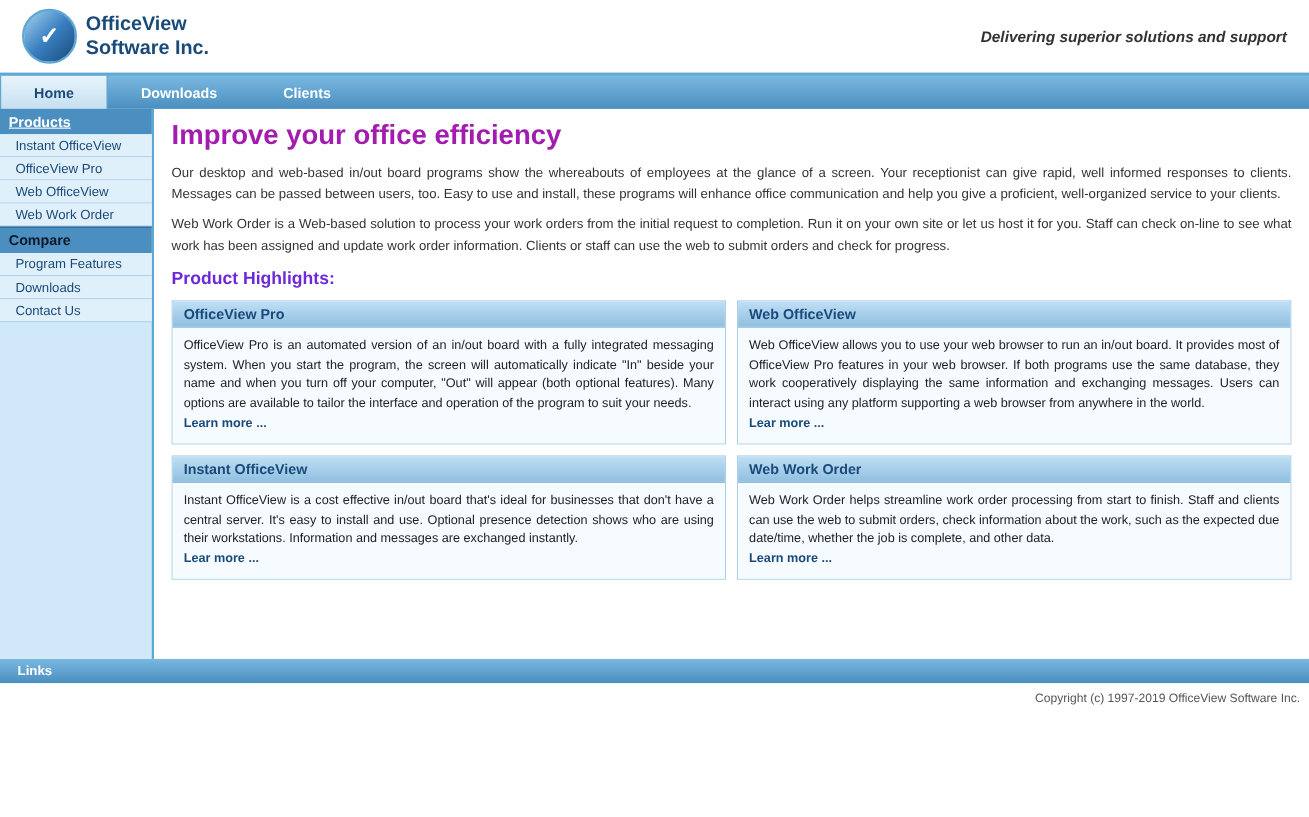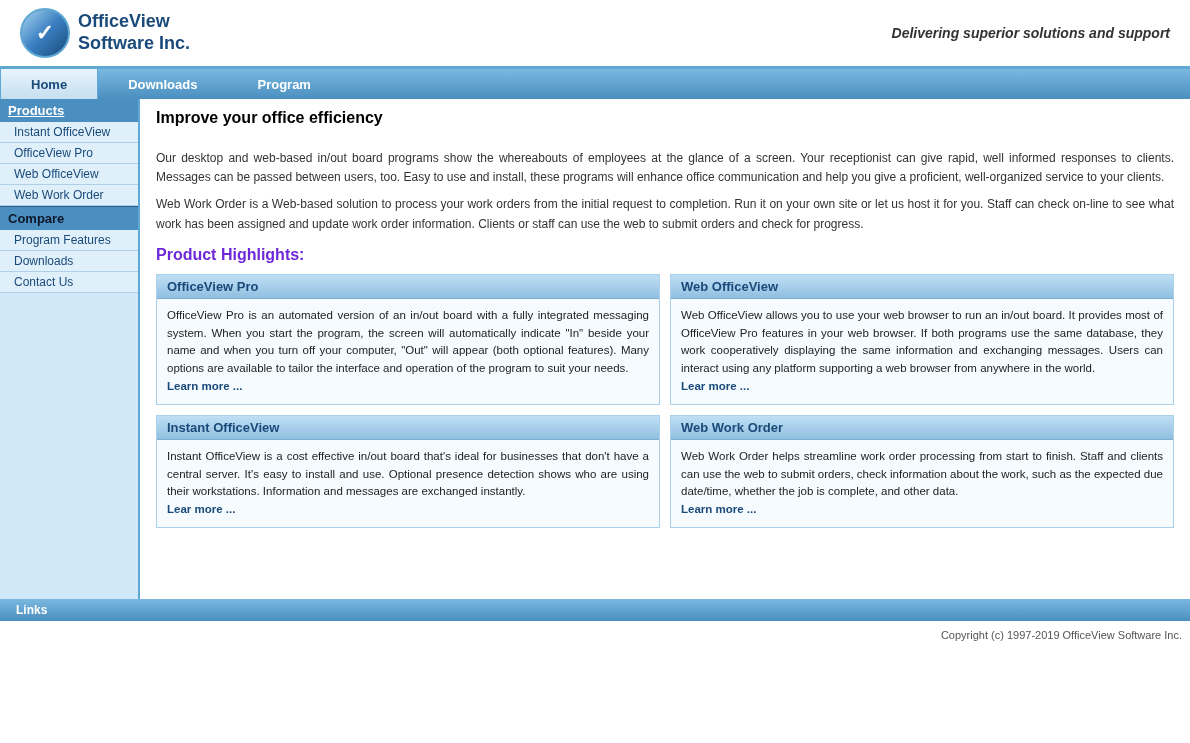--- a/index.html
+++ b/index.html
@@ -92,24 +92,24 @@
       cursor: pointer;
       border-top: 1px solid #2a6090;
     }
 
     
     #content {
       flex: 1;
       padding: 10px 16px;
     }
     #content h1 {
-      color: #000000;
-      font-size: 16px;
-      font-weight: bold;
-      margin-bottom: 22px;
+      color: #a21caf;
+      font-size: 25px;
+      font-weight: bold;
+      margin-bottom: 10px;
     }
     .intro-text {
       font-size: 12px;
       color: #333;
       line-height: 1.6;
       text-align: justify;
       margin-bottom: 8px;
     }
 
     
@@ -192,21 +192,21 @@
 </div>
 
 <div id="navbar">
   <a class="nav-item active">
     <span>Home</span>
   </a>
   <a class="nav-item">
     <span>Downloads</span>
   </a>
   <a class="nav-item">
-    <span>Program</span>
+    <span>Clients</span>
   </a>
 </div>
 
 <div id="main-layout">
 
   <div id="sidebar">
     <div class="sidebar-section-header">Products</div>
     <div class="sidebar-item">Instant OfficeView</div>
     <div class="sidebar-item">OfficeView Pro</div>
     <div class="sidebar-item">Web OfficeView</div>

